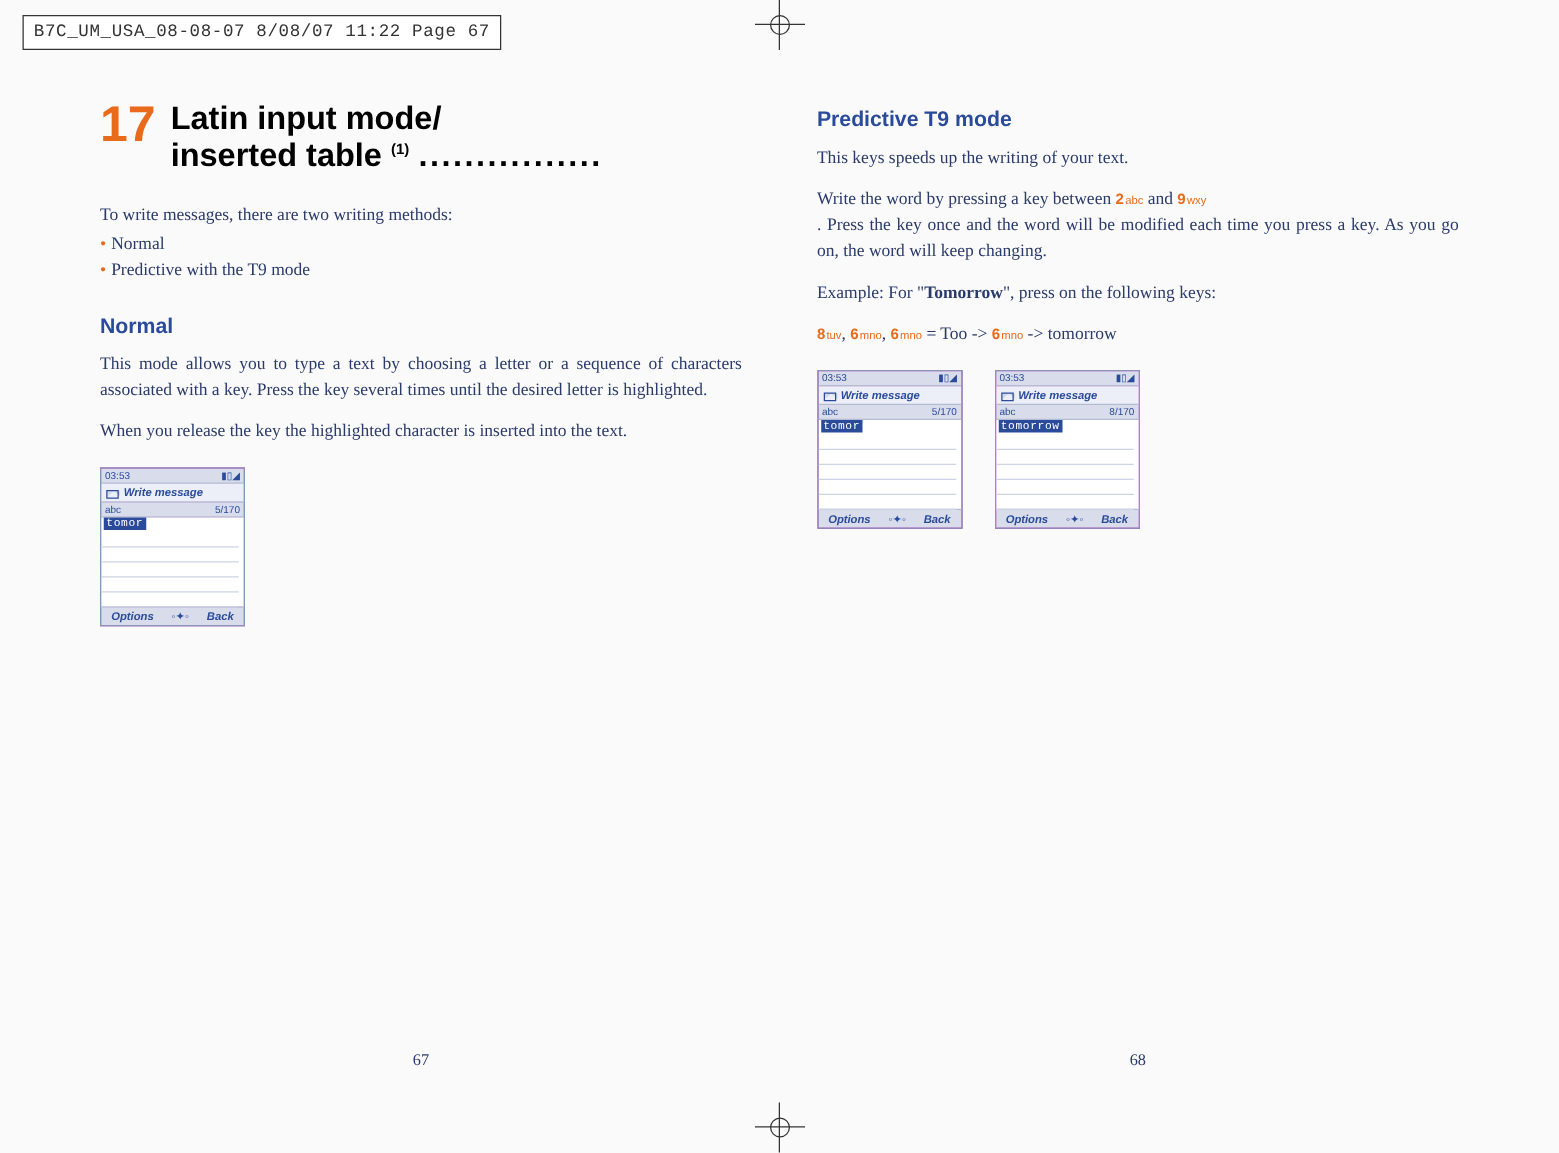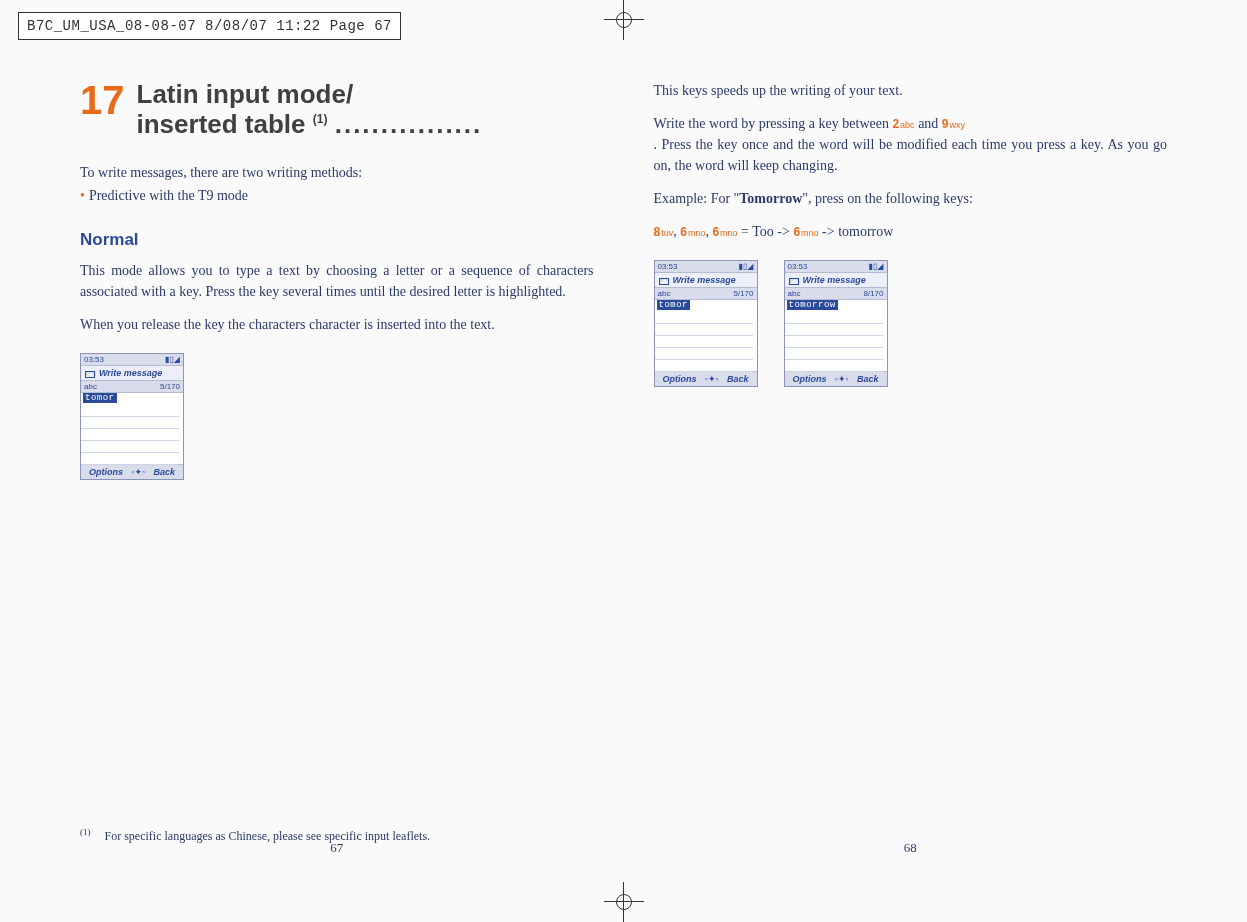--- a/index.html
+++ b/index.html
@@ -77,21 +77,21 @@
   }
   .chapter-num {
     color: #e86a1a;
     font-size: 40px;
     font-weight: bold;
     font-family: Arial, sans-serif;
     line-height: 1;
     margin-right: 12px;
   }
   .chapter-title {
-    color: #404040;
+    color: #000000;
     font-size: 26px;
     font-weight: bold;
     font-family: Arial, sans-serif;
     line-height: 1.15;
   }
   .chapter-title sup { font-size: 12px; vertical-align: super; }
   .chapter-dots { letter-spacing: 2px; }
 
   .body-text {
     font-size: 14px;
@@ -143,21 +143,21 @@
   }
   .pagenum.left { left: 50%; transform: translateX(-50%); }
   .pagenum.right { left: 50%; transform: translateX(-50%); }
 
   .phone-row {
     display: flex;
     gap: 26px;
     margin-top: 6px;
   }
   .phone {
-    width: 104px;
+    width: 116px;
     border: 1px solid #8a94b8;
     background: #a21caf;
     font-family: Arial, sans-serif;
     font-size: 9px;
   }
   .phone-status {
     background: #d8dceb;
     color: #2a4a9a;
     padding: 1px 3px;
     display: flex;
@@ -262,25 +262,26 @@
       <div class="chapter-num">17</div>
       <div class="chapter-title">
         <span>Latin input mode/</span><br>
         <span>inserted table</span>
         <sup>(1)</sup>
         <span class="chapter-dots">................</span>
       </div>
     </div>
 
     <div class="body-text" style="margin-bottom:2px">To write messages, there are two writing methods:</div>
+    <div class="bullet-line"><span class="bullet-dot">•</span><span>Normal</span></div>
     <div class="bullet-line" style="margin-bottom:10px"><span class="bullet-dot">•</span><span>Predictive with the T9 mode</span></div>
 
     <div class="section-h">Normal</div>
     <div class="body-text">This mode allows you to type a text by choosing a letter or a sequence of characters associated with a key. Press the key several times until the desired letter is highlighted.</div>
-    <div class="body-text">When you release the key the characters character is inserted into the text.</div>
+    <div class="body-text">When you release the key the highlighted character is inserted into the text.</div>
 
     <div class="phone-row">
       <div class="phone">
         <div class="phone-status">
           <span>03:53</span>
           <span>▮▯◢</span>
         </div>
         <div class="phone-title">
           <span class="env"></span>
           <span>Write message</span>
@@ -300,27 +301,25 @@
             </div>
         </div>
         <div class="phone-soft">
           <span>Options</span>
           <span class="mid">◦✦◦</span>
           <span>Back</span>
         </div>
       </div>
     </div>
 
-    <div class="footnote">
-      <sup>(1)</sup><span>For specific languages as Chinese, please see specific input leaflets.</span>
-    </div>
     <div class="pagenum left">67</div>
   </div>
 
   <div class="page">
+    <div class="section-h" style="margin-top:6px">Predictive T9 mode</div>
     <div class="body-text">This keys speeds up the writing of your text.</div>
 
     <div class="body-text">
       <span>Write the word by pressing a key between </span>
       <span class="orange-key"><span>2</span><span class="orange-key-sub">abc</span></span>
       <span> and </span>
       <span class="orange-key"><span>9</span><span class="orange-key-sub">wxy<br></span></span>
       <span>. Press the key once and the word will be modified each time you press a key. As you go on, the word will keep changing.</span>
     </div>
 

